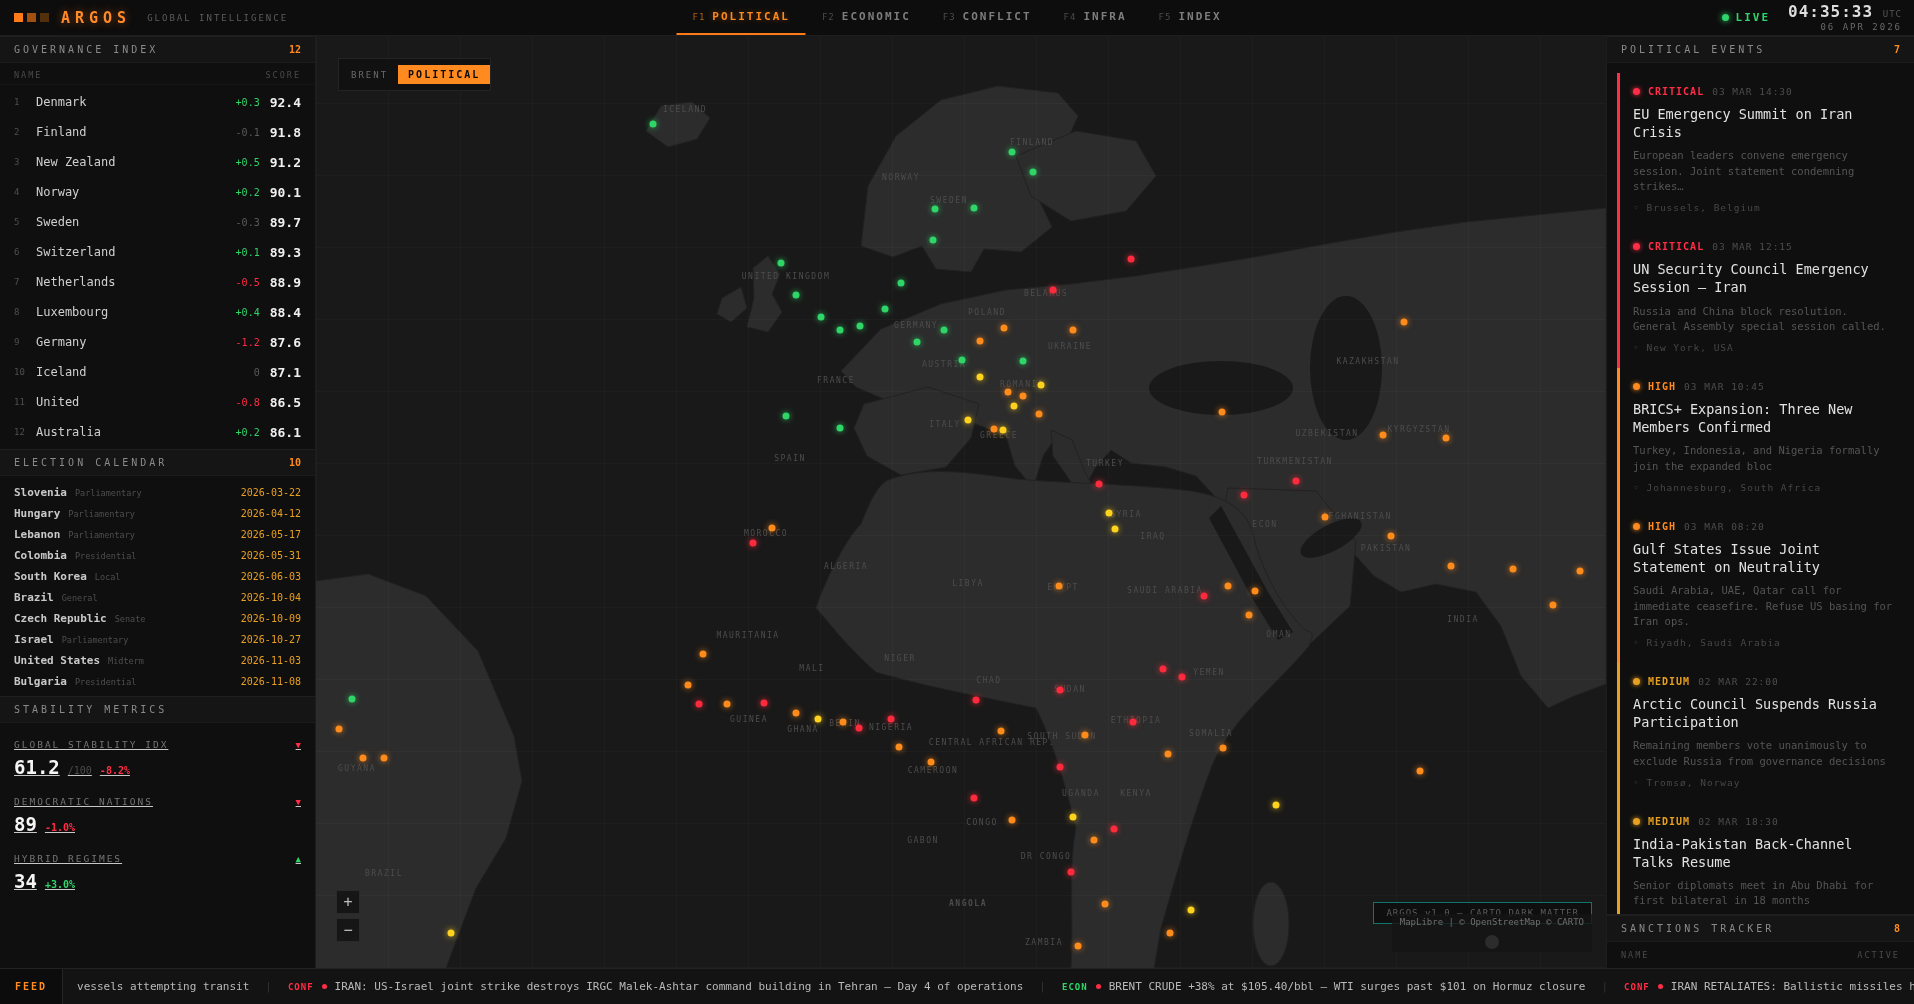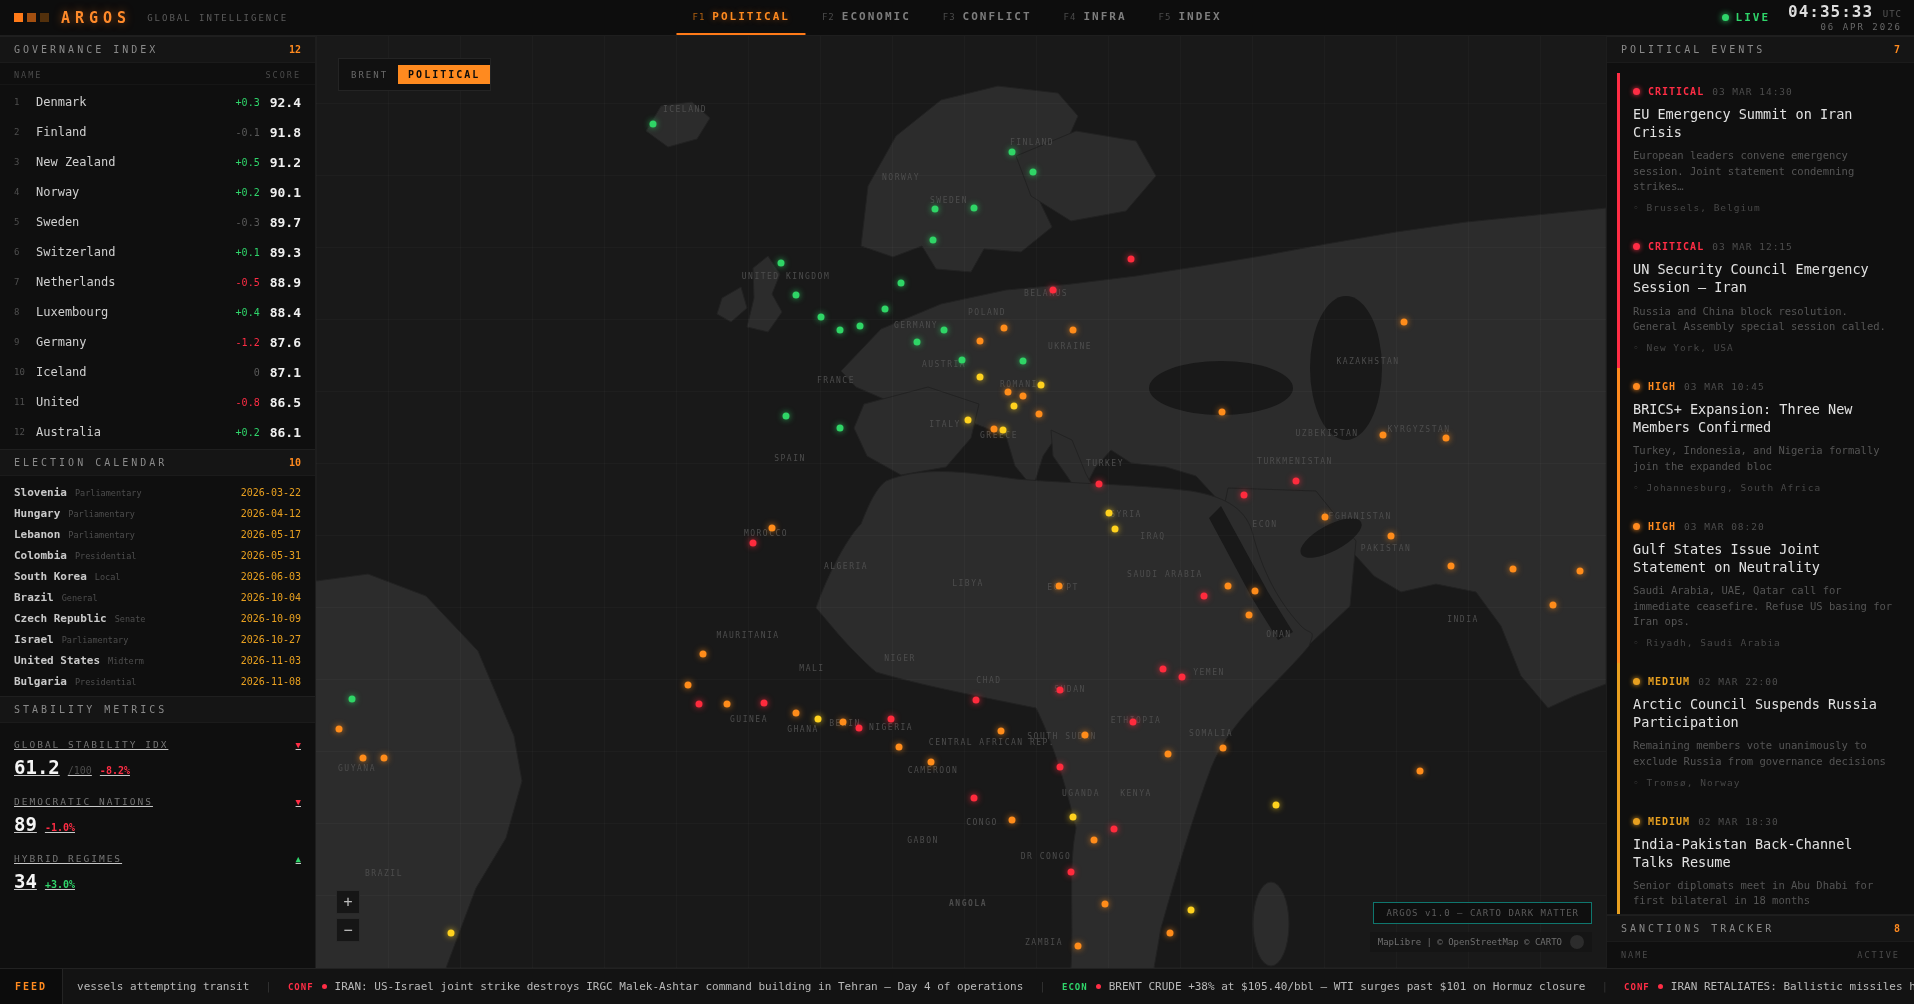--- a/index.html
+++ b/index.html
@@ -94,21 +94,21 @@
   .layer-value { font-size:10px; letter-spacing:2px; font-weight:bold; color:#0c0c0c;
     background:#ff8a1f; padding:4px 10px; margin-right:0; }
   .zoom-ctrls { position:absolute; left:20px; bottom:26px; display:flex; flex-direction:column; gap:4px; }
   .zoom-btn { width:24px; height:24px; background:#161616; border:1px solid #2a2a2a;
     color:#bdbdbd; font-size:15px; display:flex; align-items:center; justify-content:center;
     cursor:pointer; }
   .attrib { position:absolute; right:14px; bottom:44px; background:rgba(14,14,14,.85);
     border:1px solid #0f766e; color:#5c5c5c; font-size:9px; letter-spacing:1px;
     padding:5px 12px; }
   .attrib2 { position:absolute; right:14px; bottom:16px; display:flex; align-items:center; gap:8px;
-    background:rgba(20,20,20,.8); padding:3px 8px; font-size:9px; color:#6f6f6f; }
+    background:rgba(20,20,20,.8); padding:3px 8px; font-size:9px; color:#6f6f6f;flex-direction:column; }
   .attrib-circle { width:14px; height:14px; border-radius:50%; background:#2c2c2c;
     color:#777; font-size:9px; display:flex; align-items:center; justify-content:center; cursor:pointer; }
 
   
   .right { grid-row:2; grid-column:3; background:#0f0f0f; border-left:1px solid #1d1d1d;
     display:flex; flex-direction:column; overflow:hidden; }
   .events-wrap { flex:1; overflow:hidden; display:flex; flex-direction:column; }
   .events-list { flex:1; overflow:hidden; padding:10px 10px 0 10px; }
   .event-card { border-left:3px solid #555; padding:13px 6px 15px 13px; cursor:pointer; }
   .event-card.critical { border-left-color:#ff2d45; }
@@ -430,21 +430,21 @@
         <div class="map-label" style="left: 1041px; top: 480px;">AFGHANISTAN</div>
         <div class="map-label" style="left: 1070px; top: 512px;">PAKISTAN</div>
         <div class="map-label" style="left: 1052px; top: 325px;">KAZAKHSTAN</div>
         <div class="map-label" style="left: 1011px; top: 397px;">UZBEKISTAN</div>
         <div class="map-label" style="left: 1103px; top: 393px;">KYRGYZSTAN</div>
         <div class="map-label" style="left: 979px; top: 425px;">TURKMENISTAN</div>
         <div class="map-label" style="left: 450px; top: 497px;">MOROCCO</div>
         <div class="map-label" style="left: 530px; top: 530px;">ALGERIA</div>
         <div class="map-label" style="left: 652px; top: 547px;">LIBYA</div>
         <div class="map-label" style="left: 747px; top: 551px;">EGYPT</div>
-        <div class="map-label" style="left: 849px; top: 538px;">SAUDI ARABIA</div>
+        <div class="map-label" style="left: 849px; top: 554px;">SAUDI ARABIA</div>
         <div class="map-label" style="left: 963px; top: 598px;">OMAN</div>
         <div class="map-label" style="left: 893px; top: 636px;">YEMEN</div>
         <div class="map-label" style="left: 432px; top: 599px;">MAURITANIA</div>
         <div class="map-label" style="left: 496px; top: 632px;">MALI</div>
         <div class="map-label" style="left: 584px; top: 622px;">NIGER</div>
         <div class="map-label" style="left: 673px; top: 644px;">CHAD</div>
         <div class="map-label" style="left: 754px; top: 653px;">SUDAN</div>
         <div class="map-label" style="left: 820px; top: 684px;">ETHIOPIA</div>
         <div class="map-label" style="left: 895px; top: 697px;">SOMALIA</div>
         <div class="map-label" style="left: 575px; top: 691px;">NIGERIA</div>

